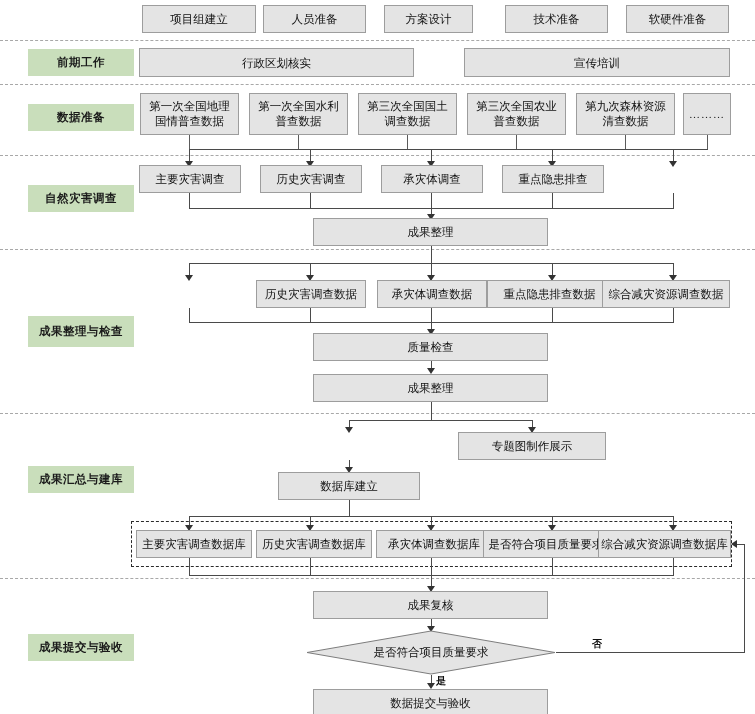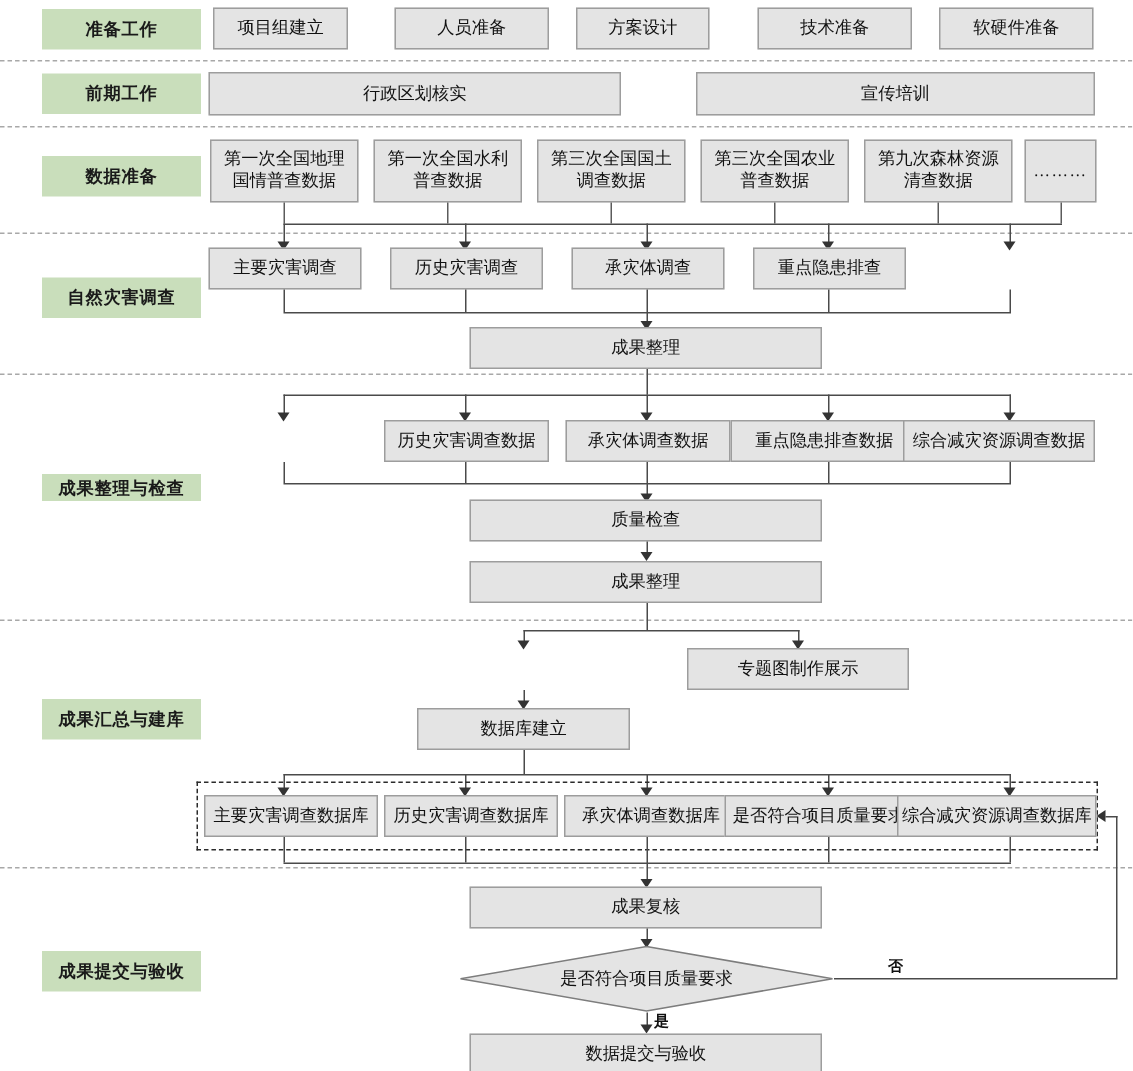--- a/index.html
+++ b/index.html
@@ -100,35 +100,34 @@
 
 <div id="canvas">
 
   <div class="divider" style="top:40px;"></div>
   <div class="divider" style="top:84px;"></div>
   <div class="divider" style="top:155px;"></div>
   <div class="divider" style="top:249px;"></div>
   <div class="divider" style="top:413px;"></div>
   <div class="divider" style="top:578px;"></div>
 
-  <div class="stage-label" style="left:28px;top:6px;width:106px;height:27px;">准备工作</div>
 
   <div class="stage-label" style="left:28px;top:49px;width:106px;height:27px;">前期工作</div>
 
   <div class="stage-label" style="left:28px;top:104px;width:106px;height:27px;">数据准备</div>
 
   <div class="stage-label" style="left:28px;top:185px;width:106px;height:27px;">自然灾害调查</div>
 
-  <div class="stage-label" style="left:28px;top:316px;width:106px;height:18px;">成果整理与检查</div>
+  <div class="stage-label" style="left:28px;top:316px;width:106px;height:31px;">成果整理与检查</div>
 
   <div class="stage-label" style="left:28px;top:466px;width:106px;height:27px;">成果汇总与建库</div>
 
   <div class="stage-label" style="left:28px;top:634px;width:106px;height:27px;">成果提交与验收</div>
 
-  <div class="node" style="left:142px;top:5px;width:90px;height:28px;">项目组建立</div>
+  <div class="node" style="left:142px;top:5px;width:114px;height:28px;">项目组建立</div>
   <div class="node" style="left:263px;top:5px;width:103px;height:28px;">人员准备</div>
   <div class="node" style="left:384px;top:5px;width:89px;height:28px;">方案设计</div>
   <div class="node" style="left:505px;top:5px;width:103px;height:28px;">技术准备</div>
   <div class="node" style="left:626px;top:5px;width:103px;height:28px;">软硬件准备</div>
 
   <div class="node" style="left:139px;top:48px;width:275px;height:29px;">行政区划核实</div>
   <div class="node" style="left:464px;top:48px;width:266px;height:29px;">宣传培训</div>
 
   <div class="node two-line" style="left:140px;top:93px;width:99px;height:42px;">第一次全国地理
 国情普查数据</div>

